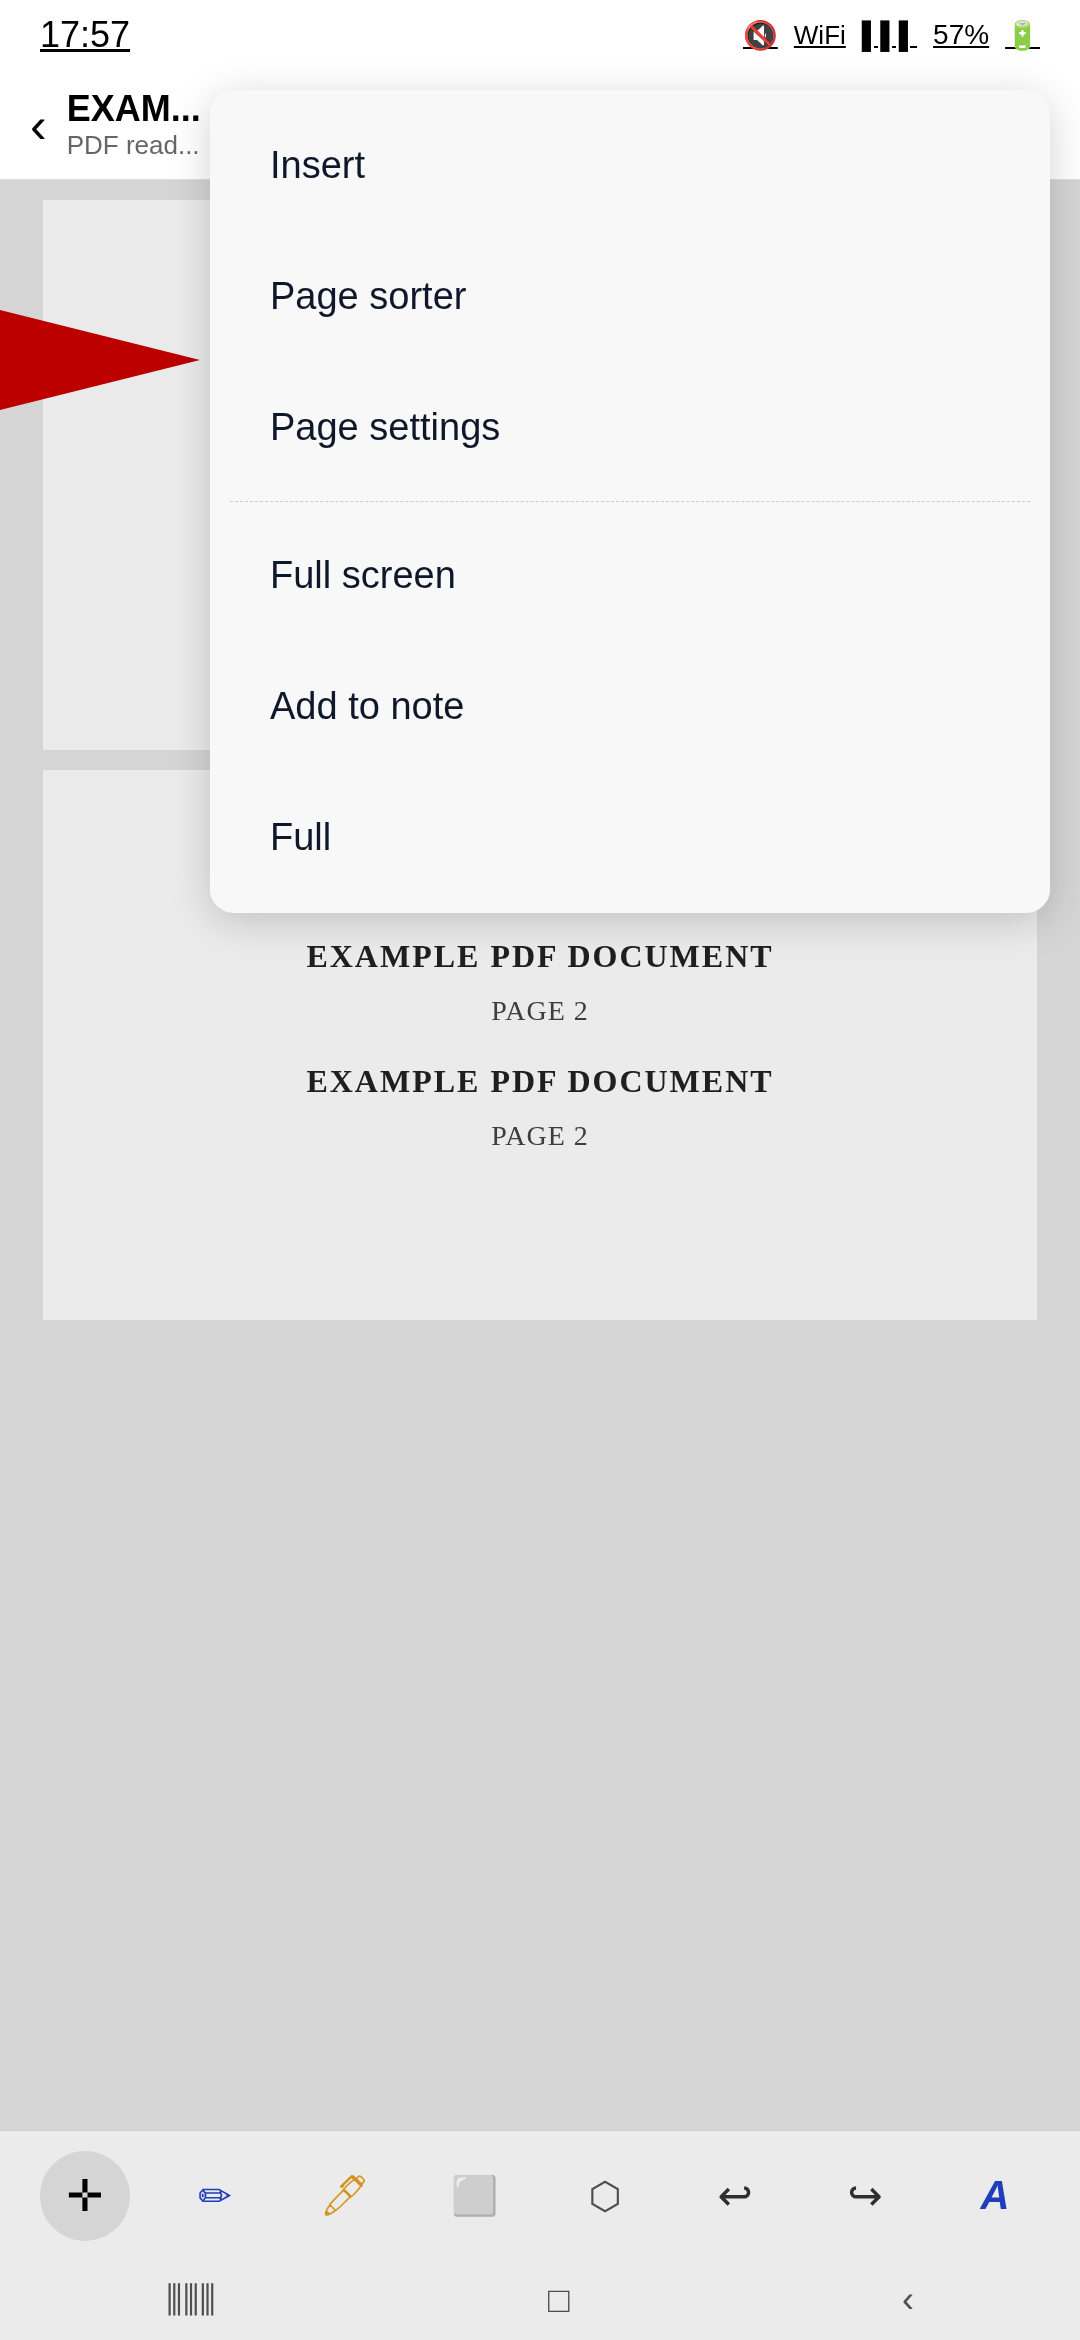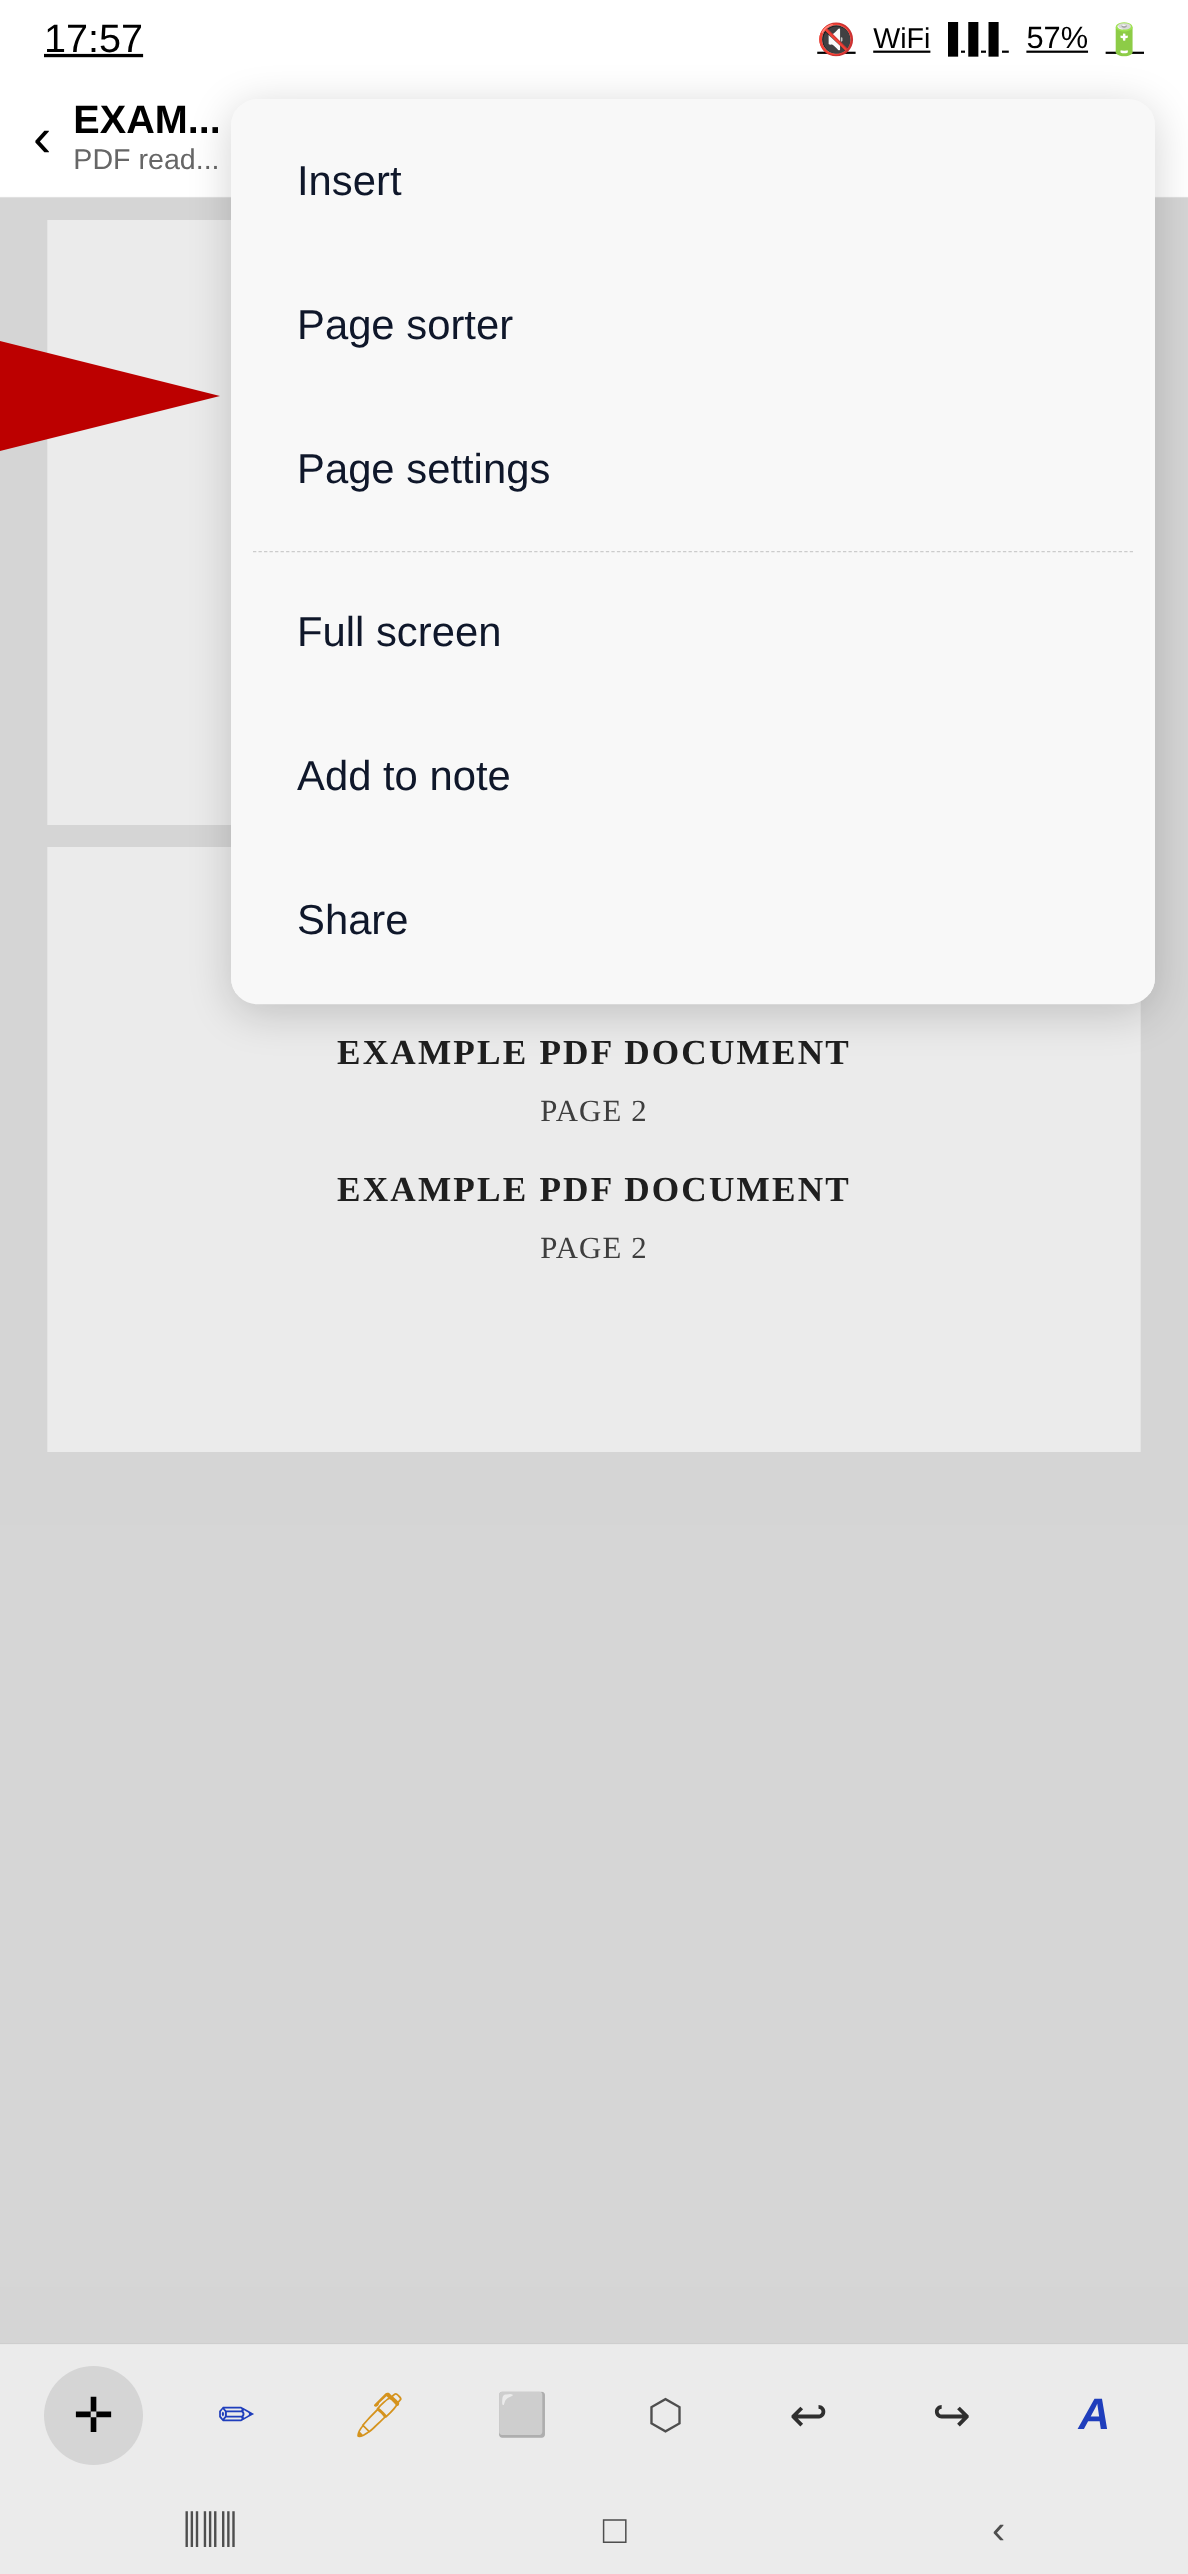--- a/index.html
+++ b/index.html
@@ -319,21 +319,21 @@
     <span>Page settings</span>
   </div>
   <hr class="menu-divider">
   <div class="menu-item">
     <span>Full screen</span>
   </div>
   <div class="menu-item">
     <span>Add to note</span>
   </div>
   <div class="menu-item">
-    <span>Share</span>
+    <span>Full</span>
   </div>
 </div>
 
 <div class="bottom-toolbar">
   <div class="toolbar-btn move-btn">
     <span>✛</span>
   </div>
   <div class="toolbar-btn">
     <span style="color:#2244cc; font-size:40px;">✏</span>
   </div>

